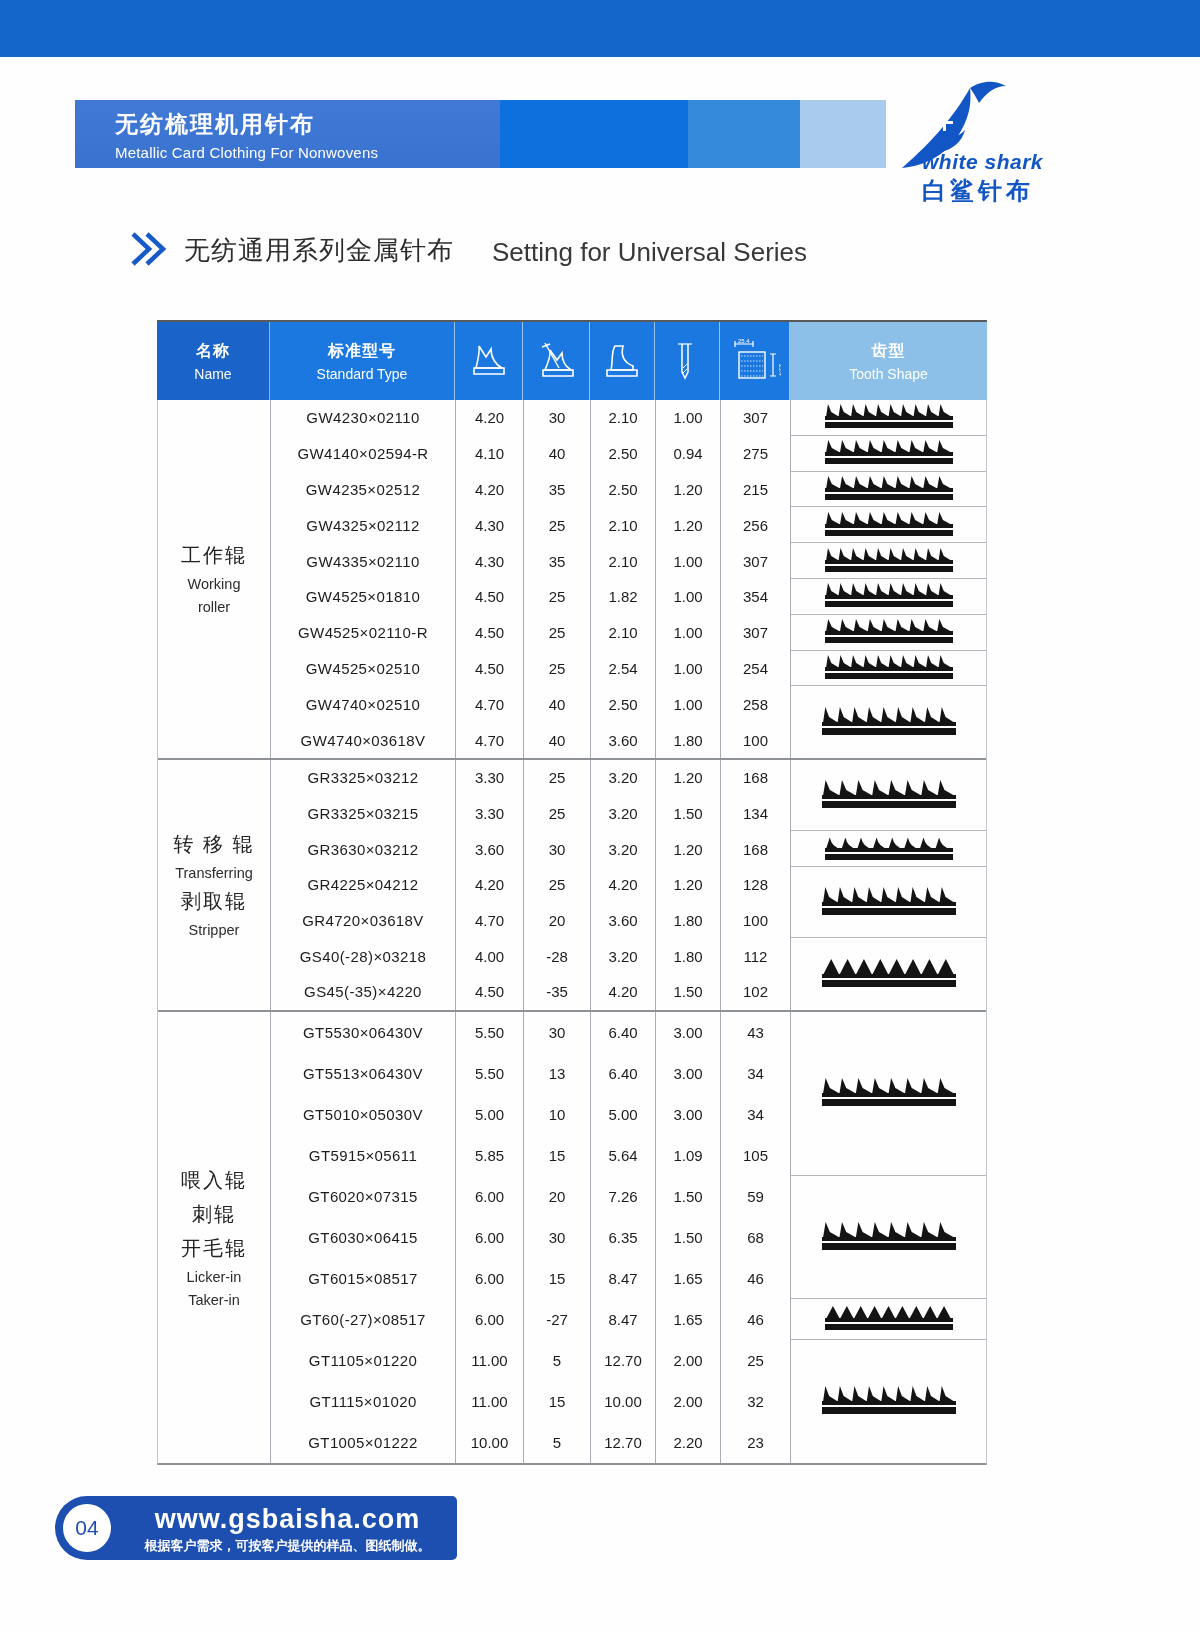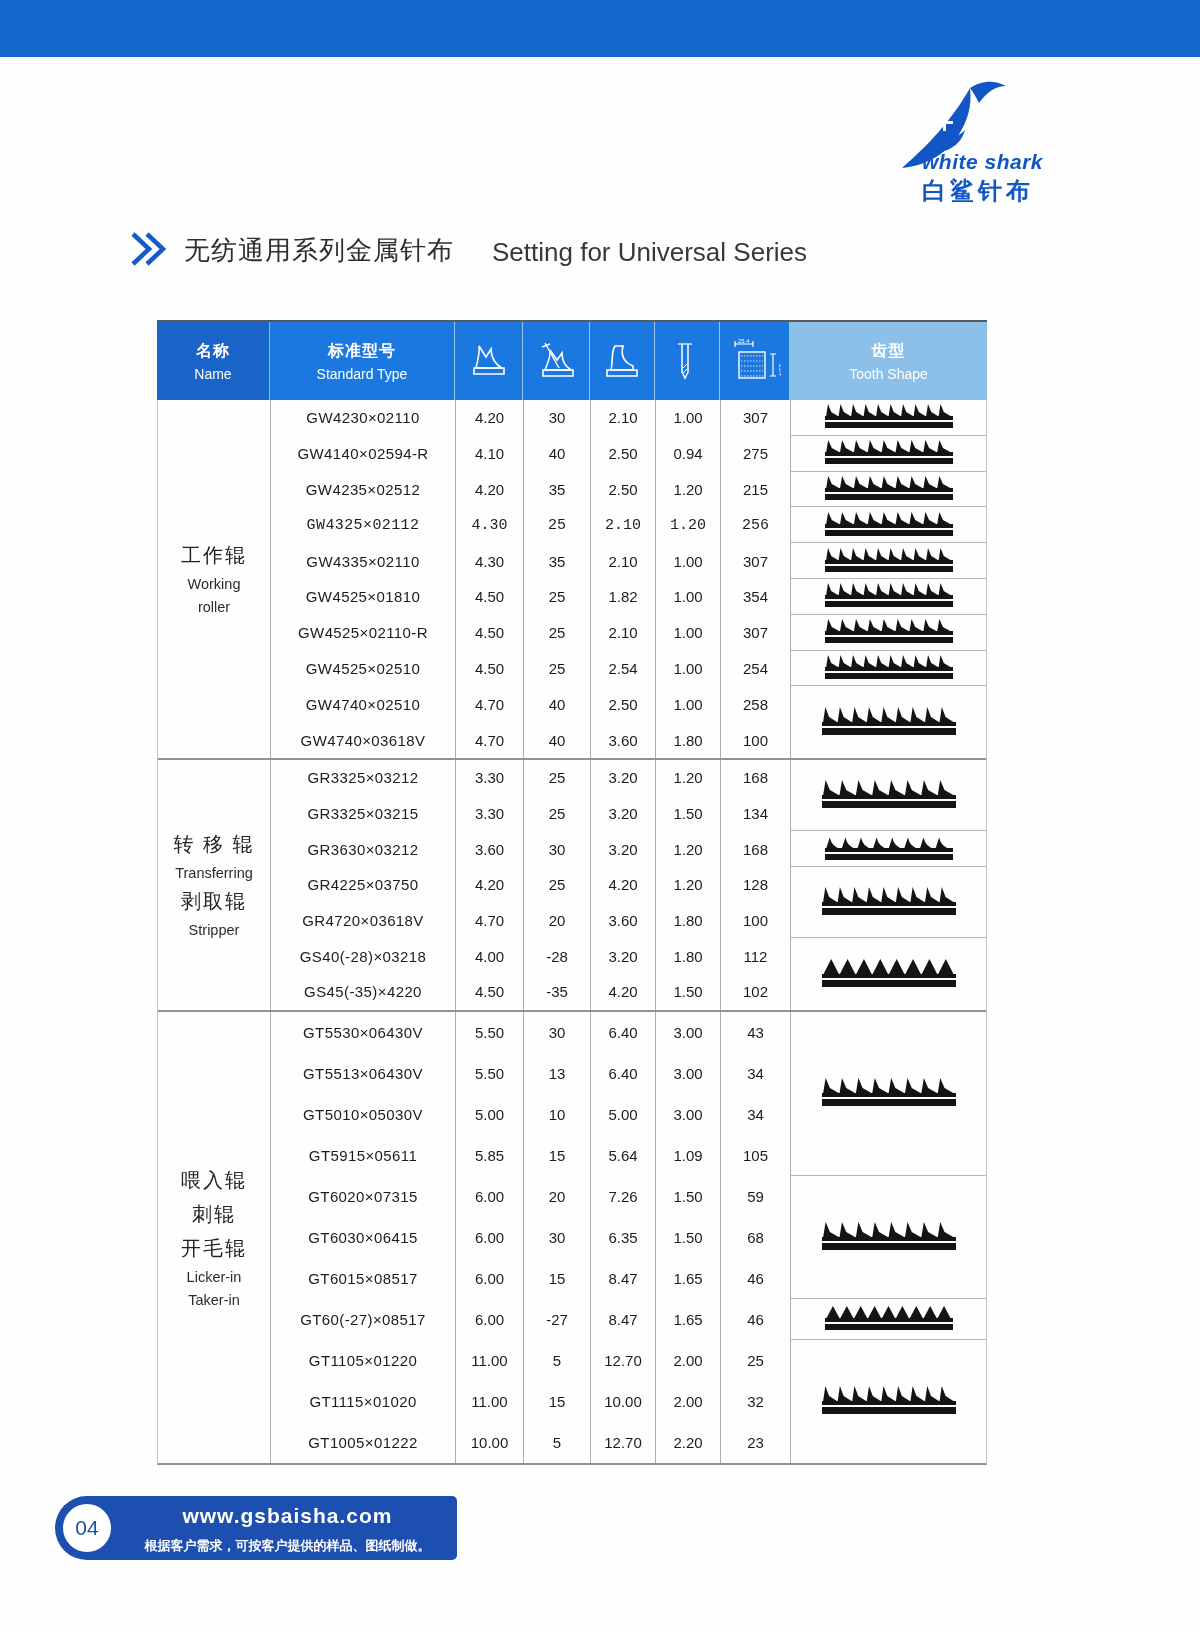--- a/index.html
+++ b/index.html
@@ -50,30 +50,39 @@
   .row { display:flex; }
   .cell { display:flex; align-items:center; justify-content:center; border-right:1px solid #aaaeb4; font-size:15px; color:#1c1c1c; }
   .cell.model { letter-spacing:0.4px; }
   .gtooth { flex:1; display:flex; flex-direction:column; }
   .tooth-cell { display:flex; align-items:center; justify-content:center; }
   .tooth-cell.tsep { border-bottom:1px solid #b3b7bc; }
 
   
   .footer-bar { position:absolute; left:55px; top:1496px; width:402px; height:64px; background:#1d4fb0; border-radius:33px 5px 5px 33px; }
   .page-badge { position:absolute; left:8px; top:8px; width:48px; height:48px; background:#fff; border-radius:50%; display:flex; align-items:center; justify-content:center; font-size:21px; color:#1d4fb0; }
-  .site { position:absolute; left:75px; top:8px; width:315px; text-align:center; font-size:21px; font-weight:bold; color:#fff; letter-spacing:1px; }
+  .site { position:absolute; left:75px; top:8px; width:315px; text-align:center; font-size:27px; font-weight:bold; color:#fff; letter-spacing:1px; }
   .note { position:absolute; left:70px; top:41px; width:325px; text-align:center; font-size:13px; font-weight:bold; color:#fff; }
 </style>
 </head>
 <body>
 
 <div class="page">
 
   <div class="top-band"></div>
 
+  <div class="banner">
+    <div class="seg1">
+      <div class="banner-zh">无纺梳理机用针布</div>
+      <div class="banner-en">Metallic Card Clothing For Nonwovens</div>
+    </div>
+    <div class="seg2"></div>
+    <div class="seg3"></div>
+    <div class="seg4"></div>
+  </div>
 
   <div class="logo">
     <svg class="logo-shark" width="120" height="92" viewBox="0 0 120 92">
       <path d="M6 90 C38 62 58 38 74 10 C76 28 72 42 62 58 C48 78 28 88 6 90 Z" fill="#1256c6"></path>
       <path d="M74 10 C84 3 98 1 110 8 C99 8 90 15 83 25 C80 19 77 14 74 10 Z" fill="#1256c6"></path>
       <path d="M44 60 C54 62 62 59 69 52 C66 64 56 72 44 74 Z" fill="#1256c6"></path>
       <rect x="47" y="36" width="3" height="17" fill="#ffffff"></rect>
       <rect x="40" y="43" width="17" height="3" fill="#ffffff"></rect>
     </svg>
     <div class="logo-en">white shark</div>
@@ -166,21 +175,21 @@
               <div class="cell" style="width: 70px;">275</div>
             </div>
             <div class="row" style="height: 35.8px;">
               <div class="cell model" style="width: 185px;">GW4235×02512</div>
               <div class="cell" style="width: 68px;">4.20</div>
               <div class="cell" style="width: 67px;">35</div>
               <div class="cell" style="width: 65px;">2.50</div>
               <div class="cell" style="width: 65px;">1.20</div>
               <div class="cell" style="width: 70px;">215</div>
             </div>
-            <div class="row" style="height: 35.8px; font-family: Liberation Mono, monospace;">
+            <div class="row" style="height: 35.8px;">
               <div class="cell model" style="width: 185px;">GW4325×02112</div>
               <div class="cell" style="width: 68px;">4.30</div>
               <div class="cell" style="width: 67px;">25</div>
               <div class="cell" style="width: 65px;">2.10</div>
               <div class="cell" style="width: 65px;">1.20</div>
               <div class="cell" style="width: 70px;">256</div>
             </div>
             <div class="row" style="height: 35.8px;">
               <div class="cell model" style="width: 185px;">GW4335×02110</div>
               <div class="cell" style="width: 68px;">4.30</div>
@@ -322,21 +331,21 @@
             </div>
             <div class="row" style="height: 35.7px;">
               <div class="cell model" style="width: 185px;">GR3630×03212</div>
               <div class="cell" style="width: 68px;">3.60</div>
               <div class="cell" style="width: 67px;">30</div>
               <div class="cell" style="width: 65px;">3.20</div>
               <div class="cell" style="width: 65px;">1.20</div>
               <div class="cell" style="width: 70px;">168</div>
             </div>
             <div class="row" style="height: 35.7px;">
-              <div class="cell model" style="width: 185px;">GR4225×03750</div>
+              <div class="cell model" style="width: 185px;">GR4225×04212</div>
               <div class="cell" style="width: 68px;">4.20</div>
               <div class="cell" style="width: 67px;">25</div>
               <div class="cell" style="width: 65px;">4.20</div>
               <div class="cell" style="width: 65px;">1.20</div>
               <div class="cell" style="width: 70px;">128</div>
             </div>
             <div class="row" style="height: 35.7px;">
               <div class="cell model" style="width: 185px;">GR4720×03618V</div>
               <div class="cell" style="width: 68px;">4.70</div>
               <div class="cell" style="width: 67px;">20</div>

